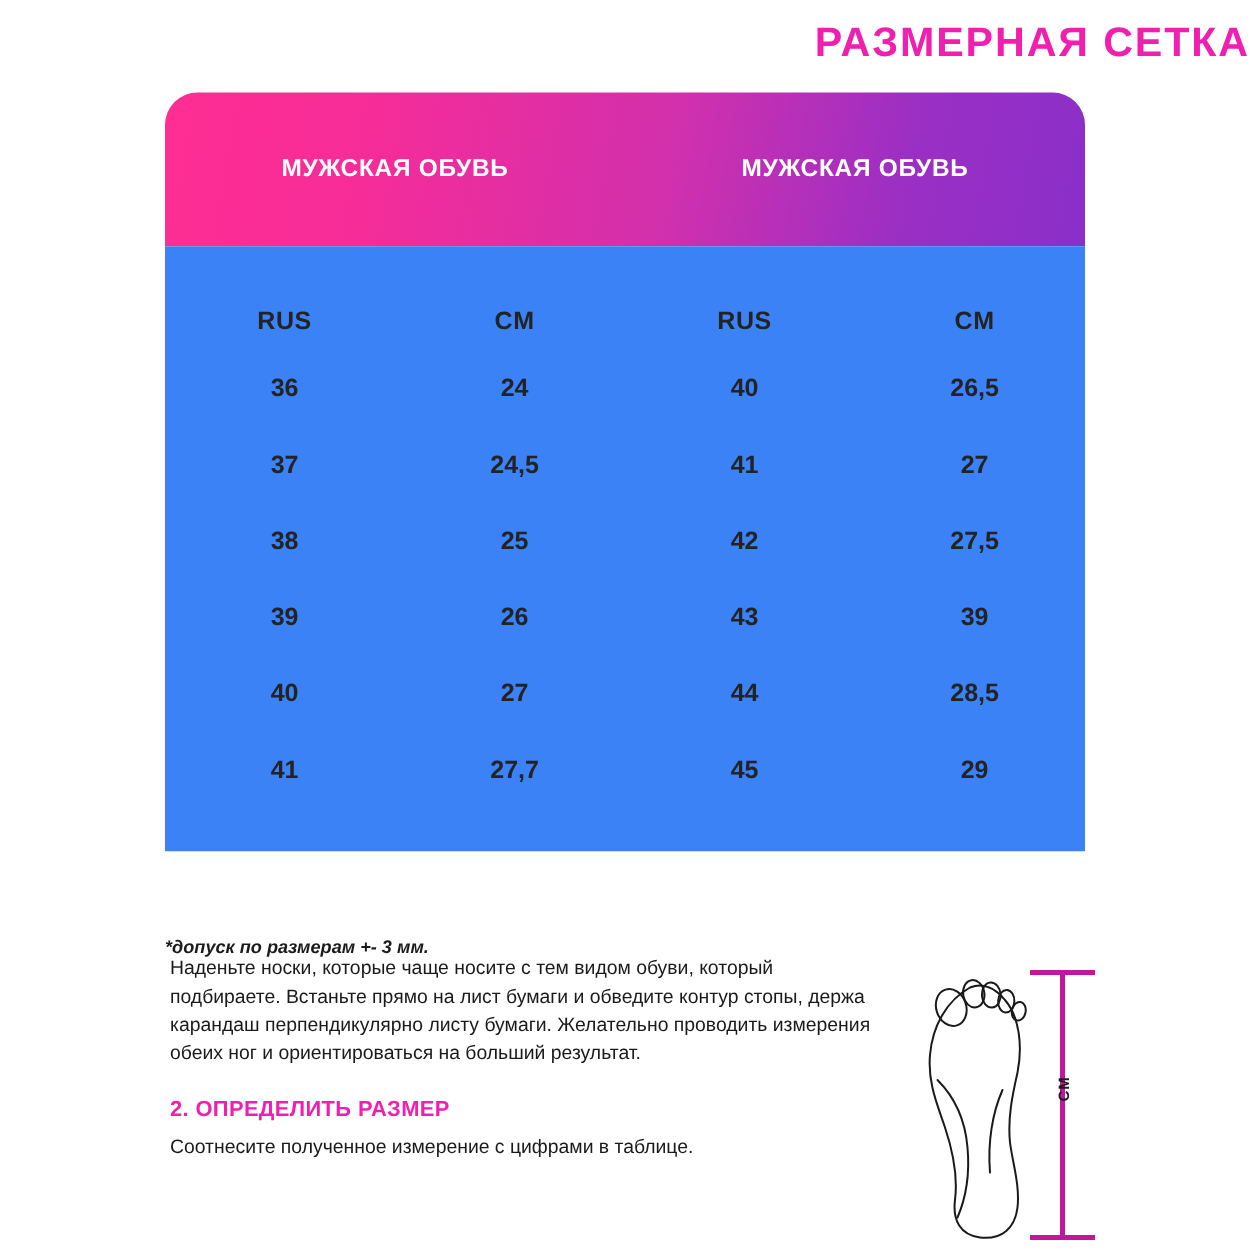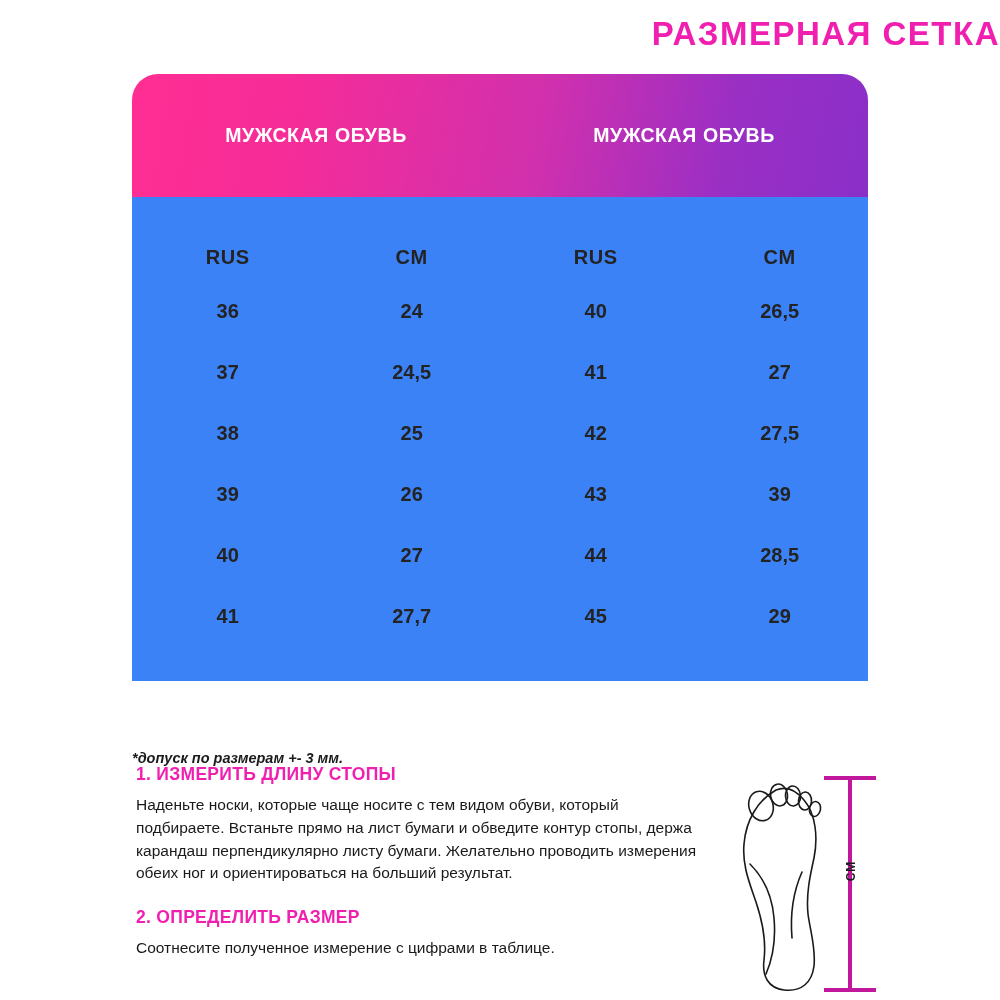--- a/index.html
+++ b/index.html
@@ -197,21 +197,20 @@
             <td>29</td>
           </tr>
         </tbody>
       </table>
     </div>
   </div>
 
   <div class="footnote">*допуск по размерам +- 3 мм.</div>
 
   <div class="instructions">
-    <p class="step-title">1.  ИЗМЕРИТЬ ДЛИНУ СТОПЫ</p>
     <p class="step-text">Наденьте носки, которые чаще носите с тем видом обуви, который подбираете. Встаньте прямо на лист бумаги и обведите контур стопы, держа карандаш перпендикулярно листу бумаги. Желательно проводить измерения обеих ног и ориентироваться на больший результат.</p>
     <p class="step-title">2.  ОПРЕДЕЛИТЬ РАЗМЕР</p>
     <p class="step-text last">Соотнесите полученное измерение с цифрами в таблице.</p>
   </div>
 
   <div class="foot-wrap">
     <svg width="170" height="230" viewBox="0 0 170 230">
 
       <g fill="none" stroke="#1a1a1a" stroke-width="1.6" stroke-linecap="round" stroke-linejoin="round">
         <path d="M70 22 C52 32 40 52 38 76 C36 98 44 116 50 134 C57 155 60 176 58 192 C56 208 62 220 78 222 C96 224 106 214 108 198 C110 180 104 162 102 146 C100 126 104 108 108 90 C112 70 110 46 98 32 C90 22 80 18 70 22 Z"></path>

